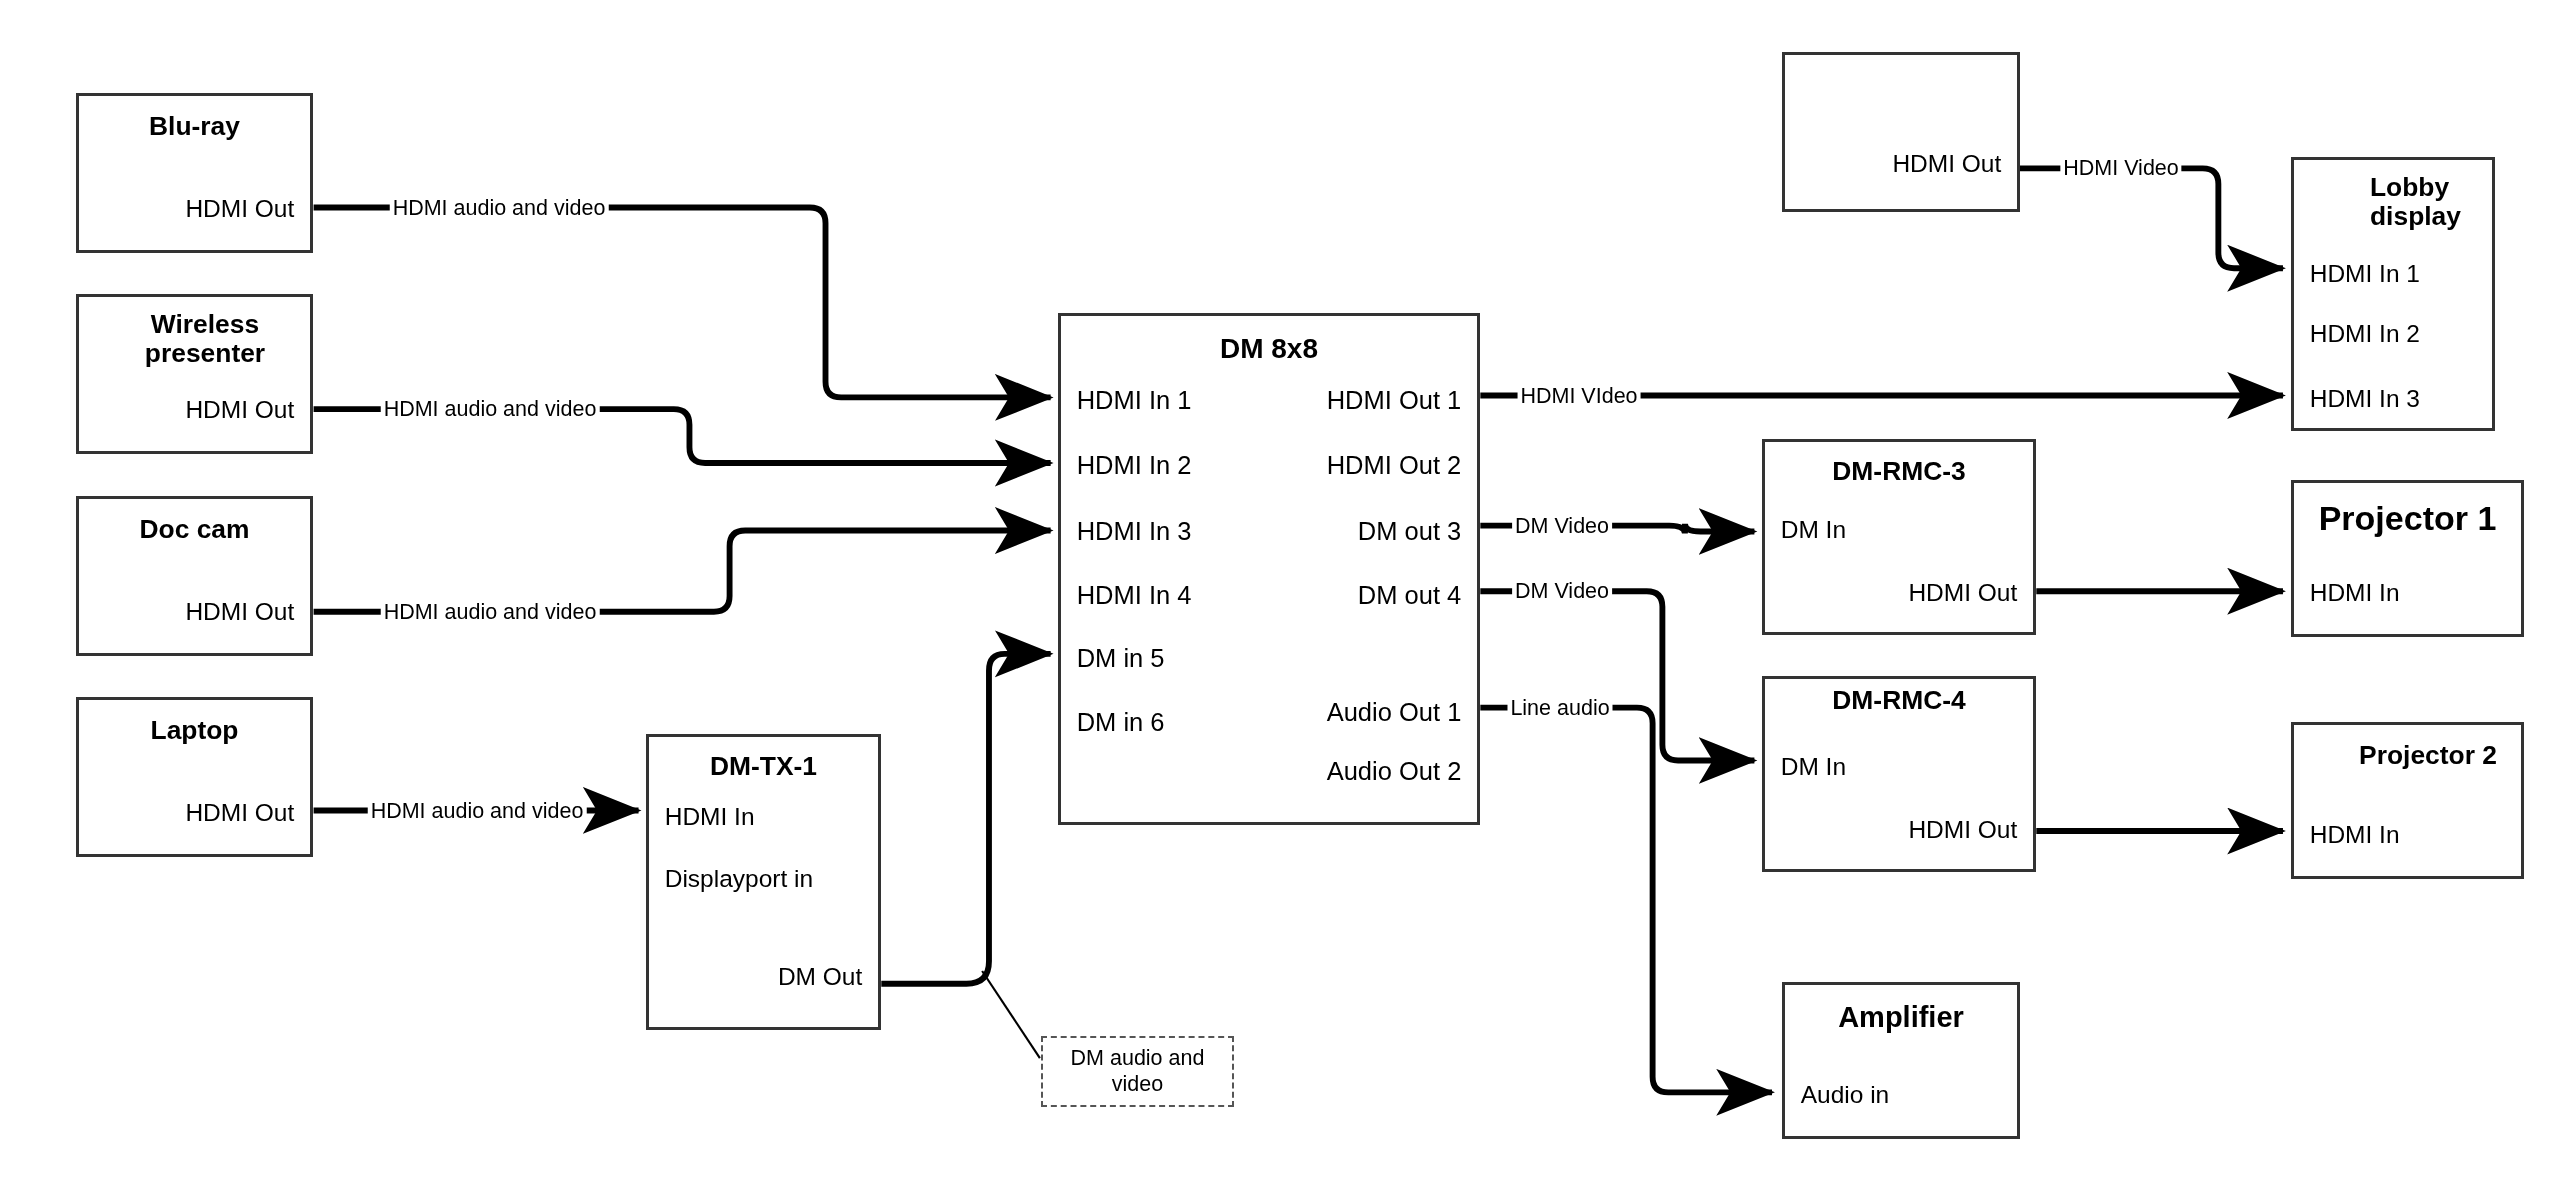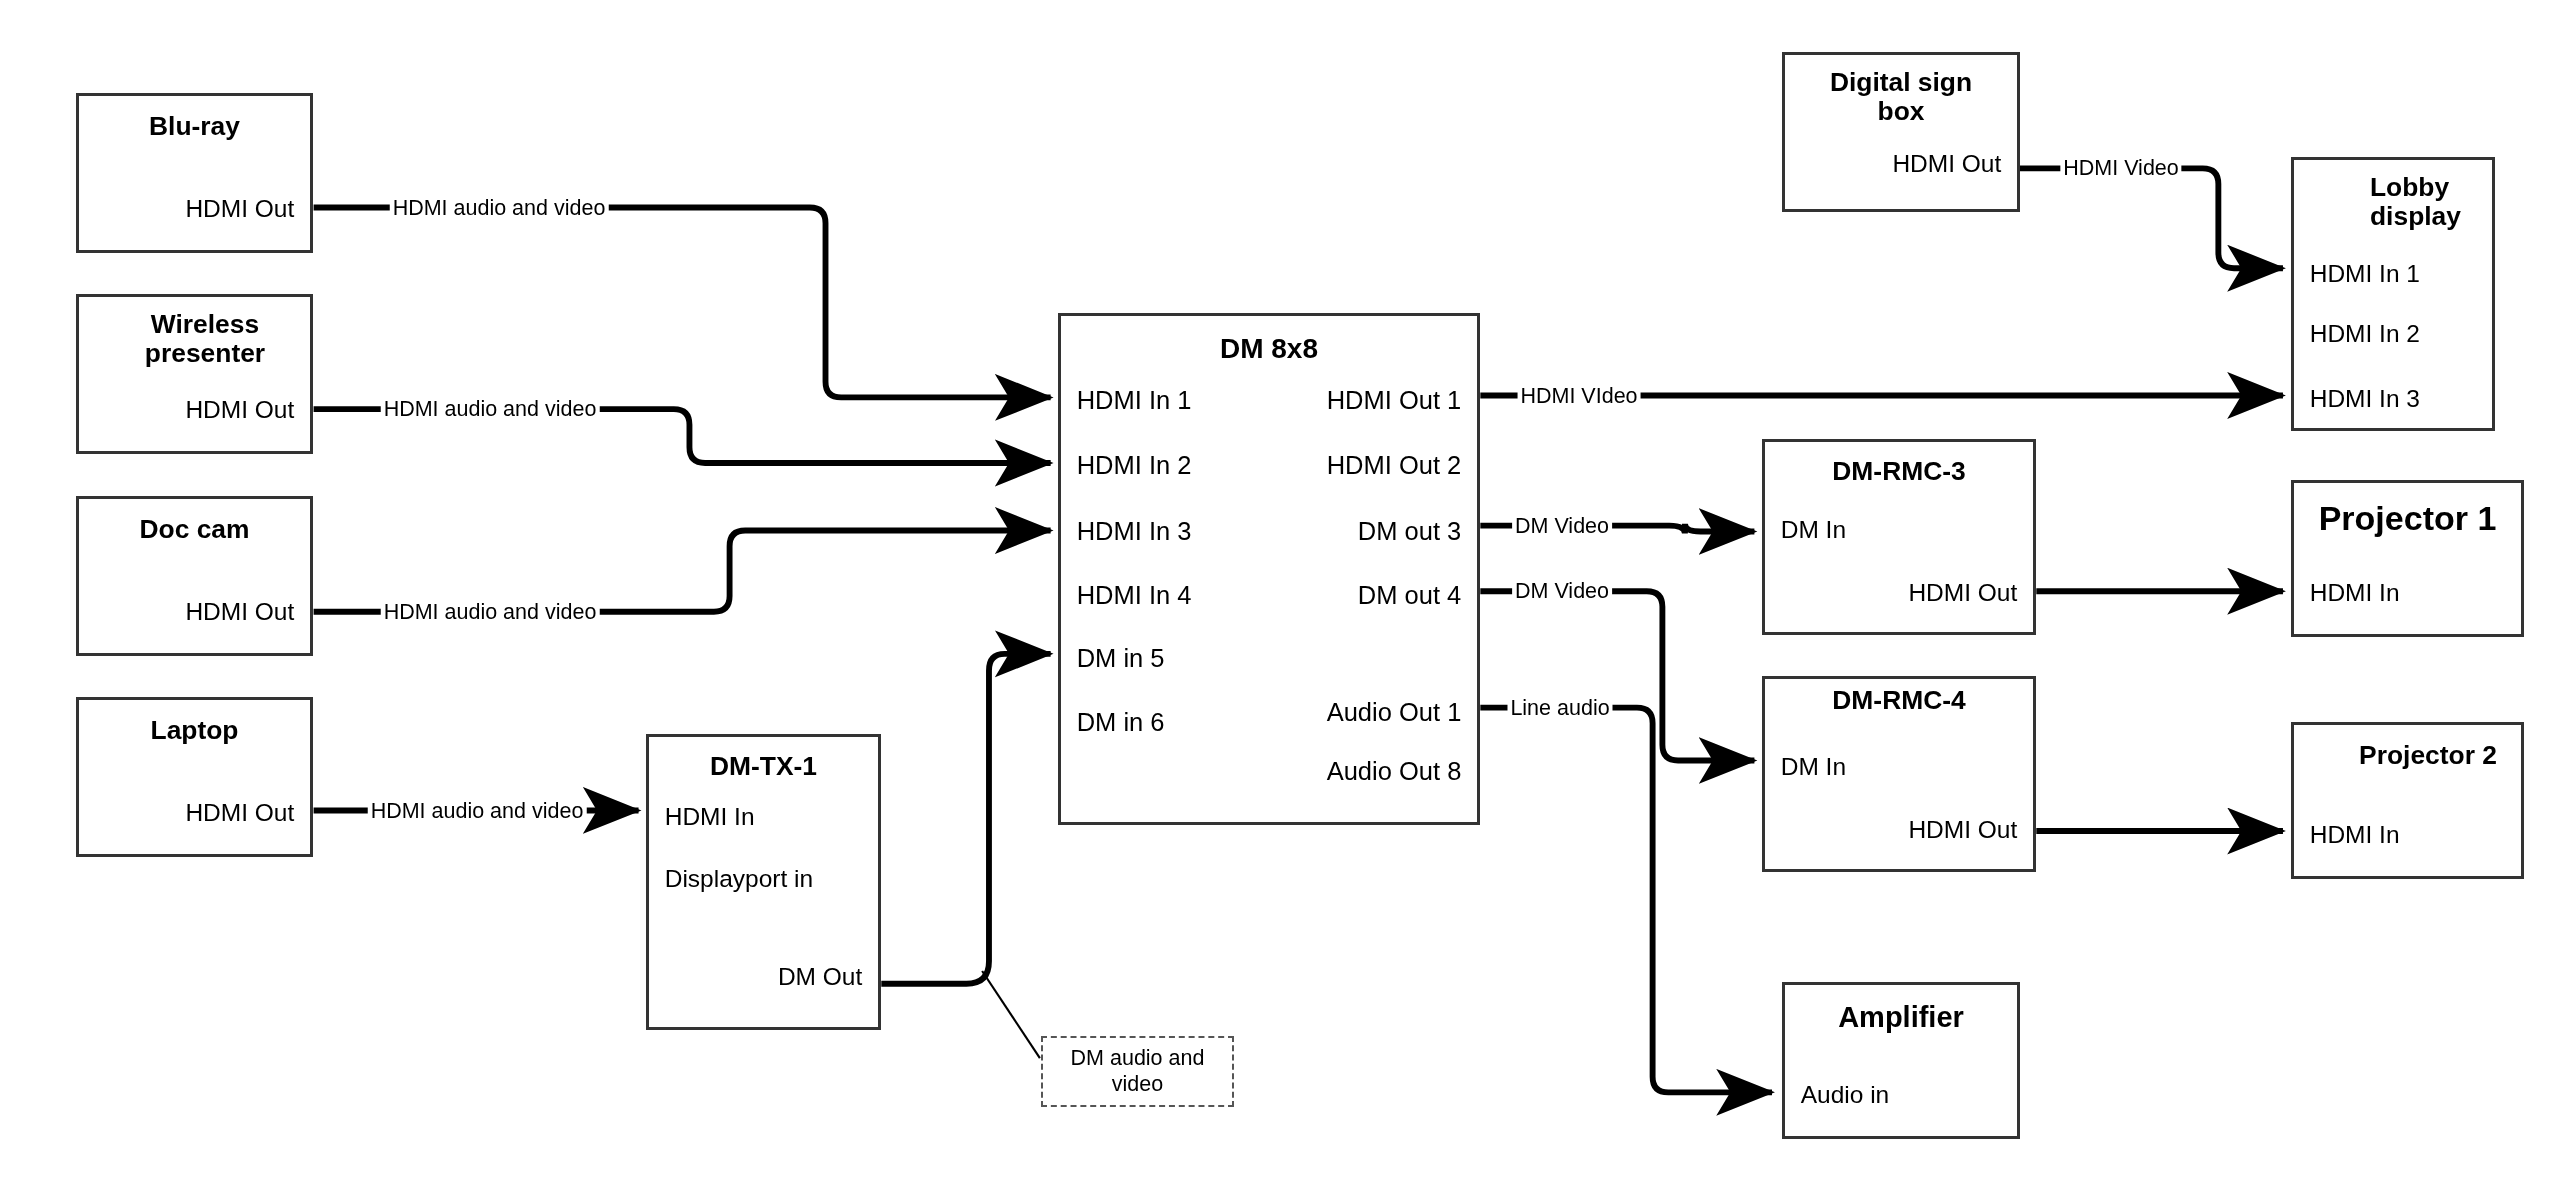--- a/index.html
+++ b/index.html
@@ -135,25 +135,24 @@
     <div class="port left" style="font-size:25.5px; top:135px;">HDMI In 2</div>
     <div class="port left" style="font-size:25.5px; top:201px;">HDMI In 3</div>
     <div class="port left" style="font-size:25.5px; top:265px;">HDMI In 4</div>
     <div class="port left" style="font-size:25.5px; top:328px;">DM in 5</div>
     <div class="port left" style="font-size:25.5px; top:392px;">DM in 6</div>
     <div class="port right" style="font-size:25.5px; top:70px;">HDMI Out 1</div>
     <div class="port right" style="font-size:25.5px; top:135px;">HDMI Out 2</div>
     <div class="port right" style="font-size:25.5px; top:201px;">DM out 3</div>
     <div class="port right" style="font-size:25.5px; top:265px;">DM out 4</div>
     <div class="port right" style="font-size:25.5px; top:382px;">Audio Out 1</div>
-    <div class="port right" style="font-size:25.5px; top:441px;">Audio Out 8</div>
+    <div class="port right" style="font-size:25.5px; top:441px;">Audio Out 2</div>
   </div>
 
   <div class="node" style="left:1782px; top:52px; width:238px; height:160px;">
-    <div class="node-title" style="font-size:26.4px; margin-top:12.7px; padding:0 33px;">Digital sign box</div>
     <div class="port right" style="font-size:24.5px; top:95px;">HDMI Out</div>
   </div>
 
   <div class="node" style="left:2291px; top:157px; width:204px; height:274px;padding-left:27px;">
     <div class="node-title" style="font-size:26.4px; margin-top:12.7px; padding:0 49px;">Lobby display</div>
     <div class="port left" style="font-size:24.5px; top:100px;">HDMI In 1</div>
     <div class="port left" style="font-size:24.5px; top:160px;">HDMI In 2</div>
     <div class="port left" style="font-size:24.5px; top:225px;">HDMI In 3</div>
   </div>
 

